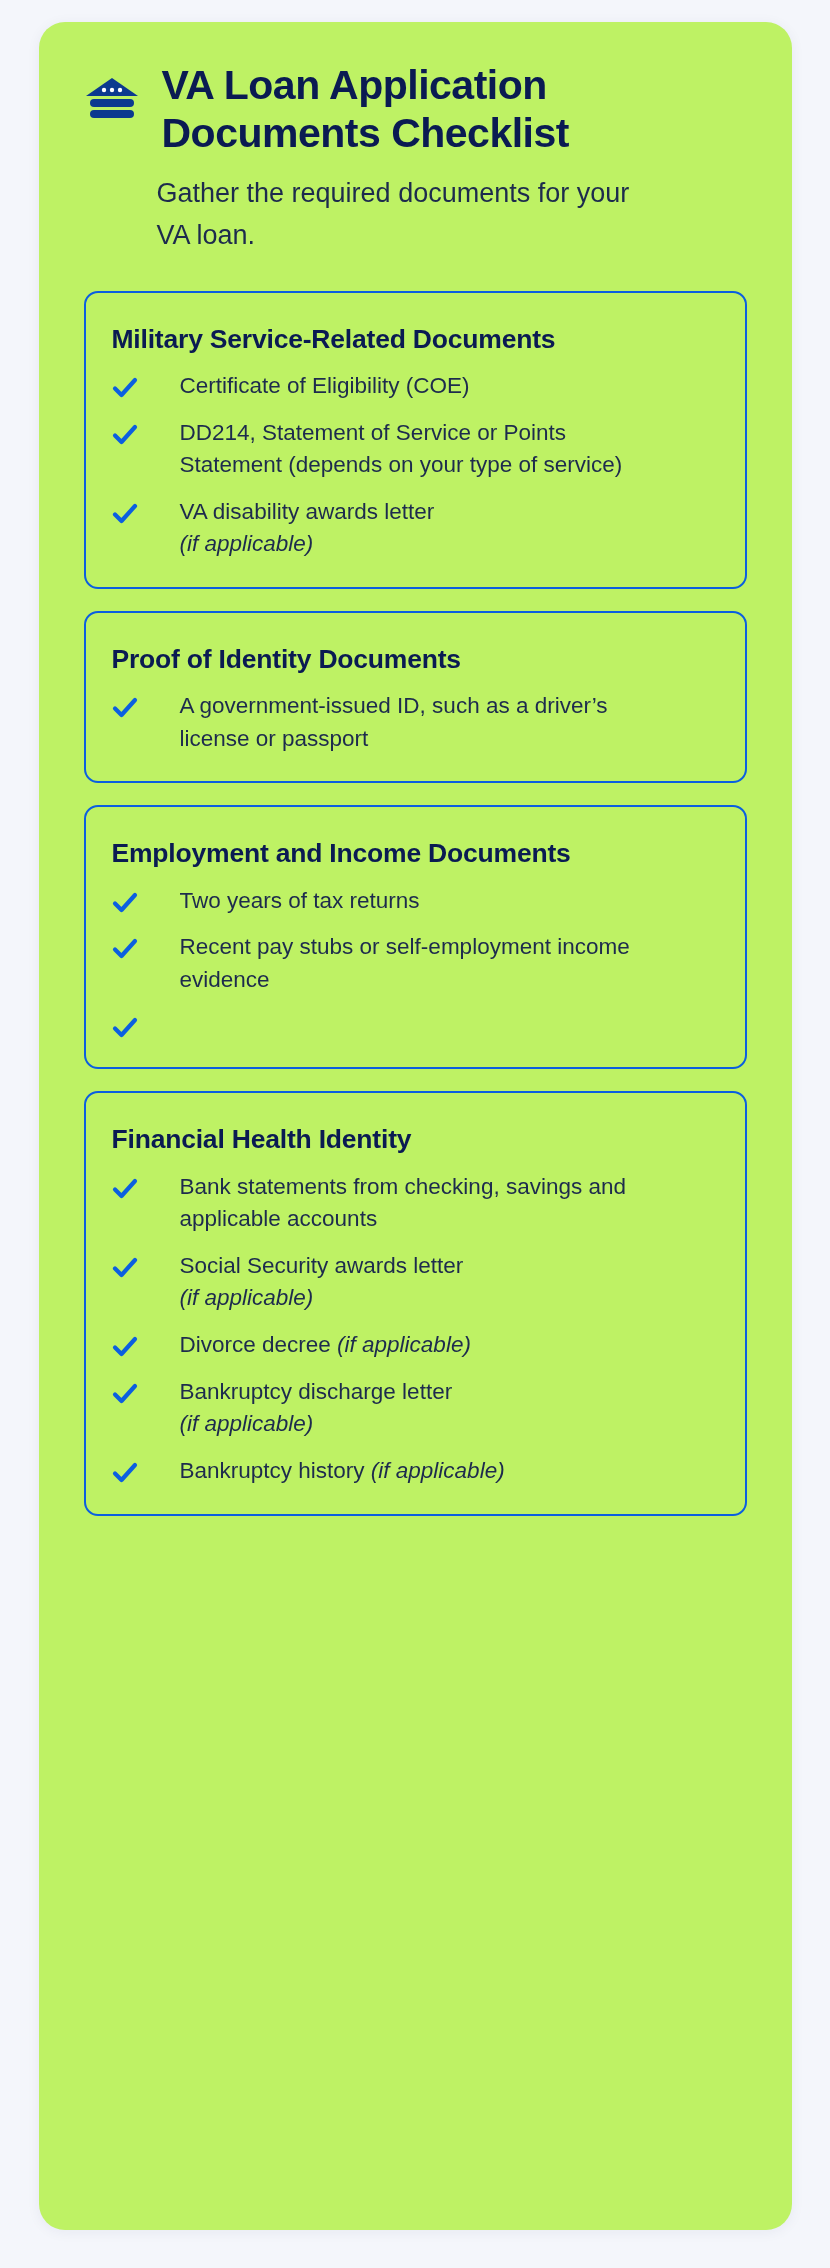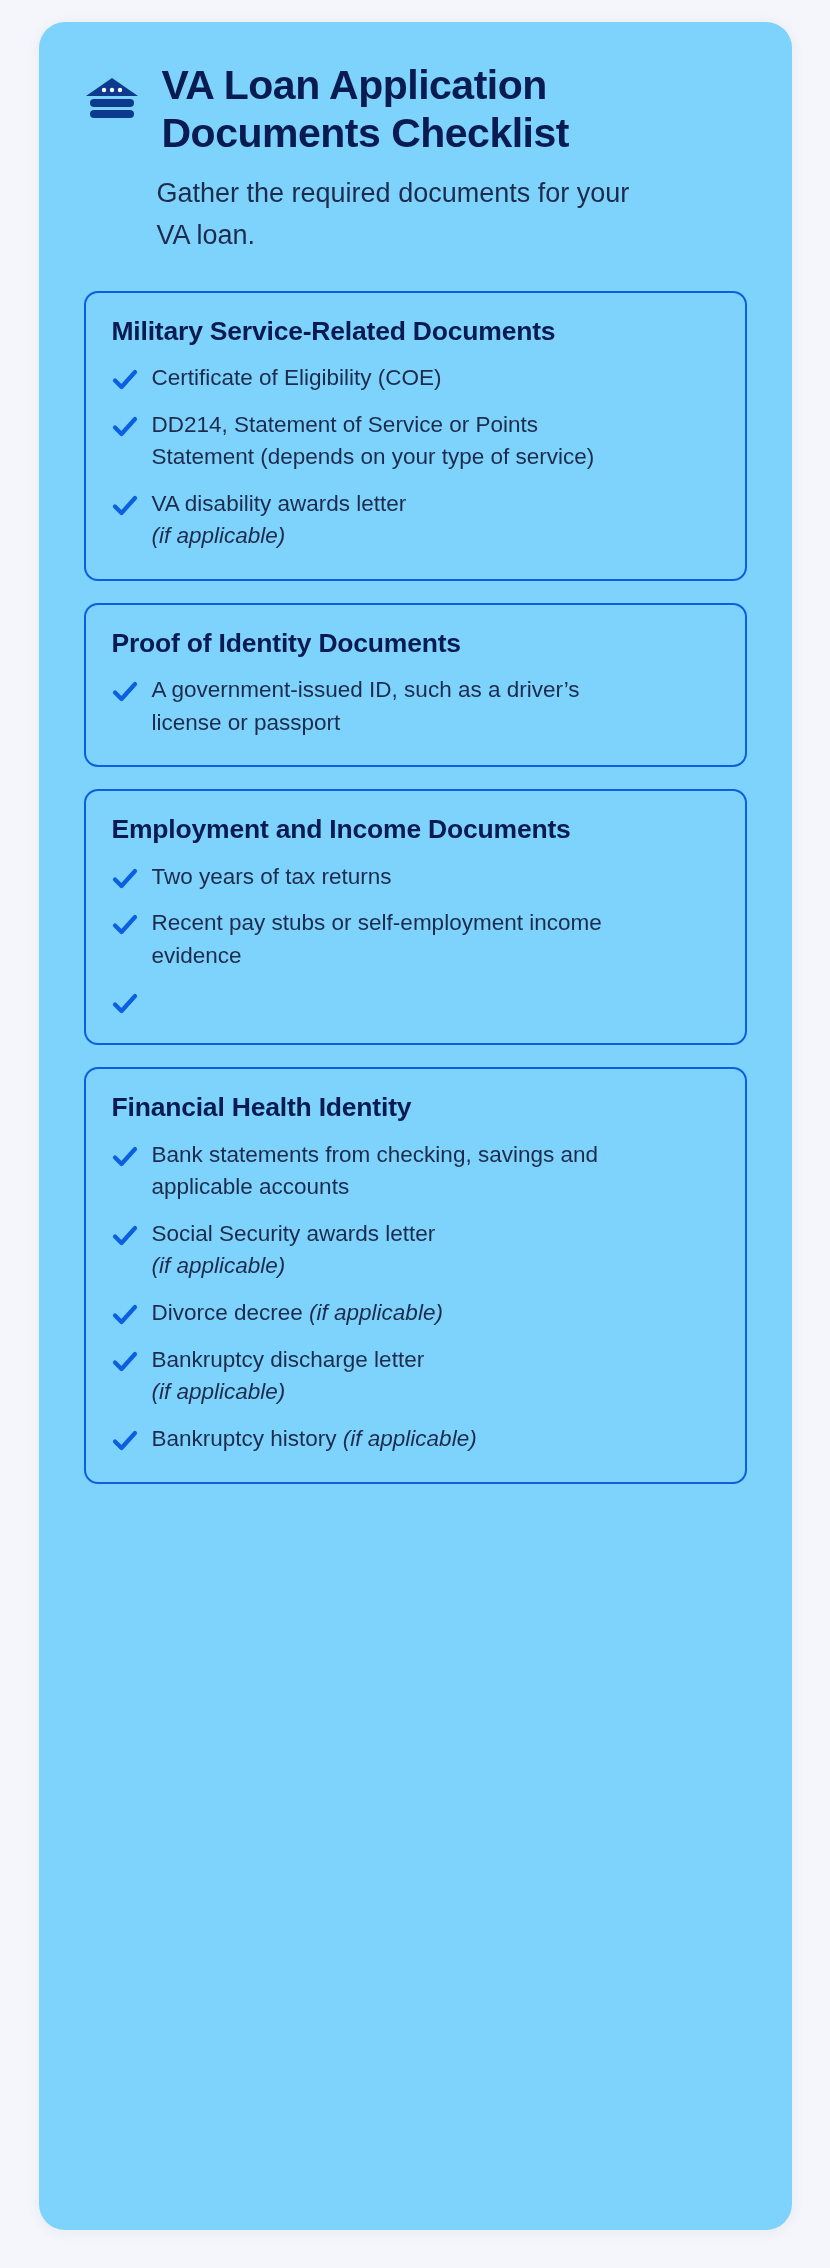--- a/index.html
+++ b/index.html
@@ -13,21 +13,21 @@
     min-height: 2268px;
     display: flex;
     justify-content: center;
     align-items: flex-start;
     box-sizing: border-box;
     padding: 22px 0 0 0;
   }
   .card {
     width: 753px;
     min-height: 2208px;
-    background: #7dd3fc;
+    background: #bef264;
     border-radius: 26px;
     box-sizing: border-box;
     padding: 40px 45px 55px 45px;
     box-shadow: 0 2px 14px rgba(20, 40, 90, 0.06);
   }
   
   .header {
     display: flex;
     align-items: flex-start;
     gap: 22px;
@@ -55,21 +55,21 @@
   
   .sections {
     margin-top: 34px;
     display: flex;
     flex-direction: column;
     gap: 22px;
   }
   .section {
     border: 2.5px solid #0b5fe0;
     border-radius: 14px;
-    padding: 22px 26px 26px 26px;
+    padding: 30px 26px 26px 26px;
   }
   .section-title {
     font-size: 26.5px;
     line-height: 1.25;
     font-weight: 700;
     color: #0a1b52;
     margin: 0 0 14px 0;
     letter-spacing: -0.2px;
   }
   .items {
@@ -86,20 +86,21 @@
     flex: 0 0 auto;
     width: 26px;
     height: 26px;
     margin-top: 5px;
   }
   .item-text {
     font-size: 22.5px;
     line-height: 1.45;
     color: #1d2b4d;
     max-width: 470px;
+    margin-left: 28px;
   }
   .note {
     font-style: italic;
     color: #1d2b4d;
   }
   .note-block {
     display: block;
     font-style: italic;
   }
 </style>

